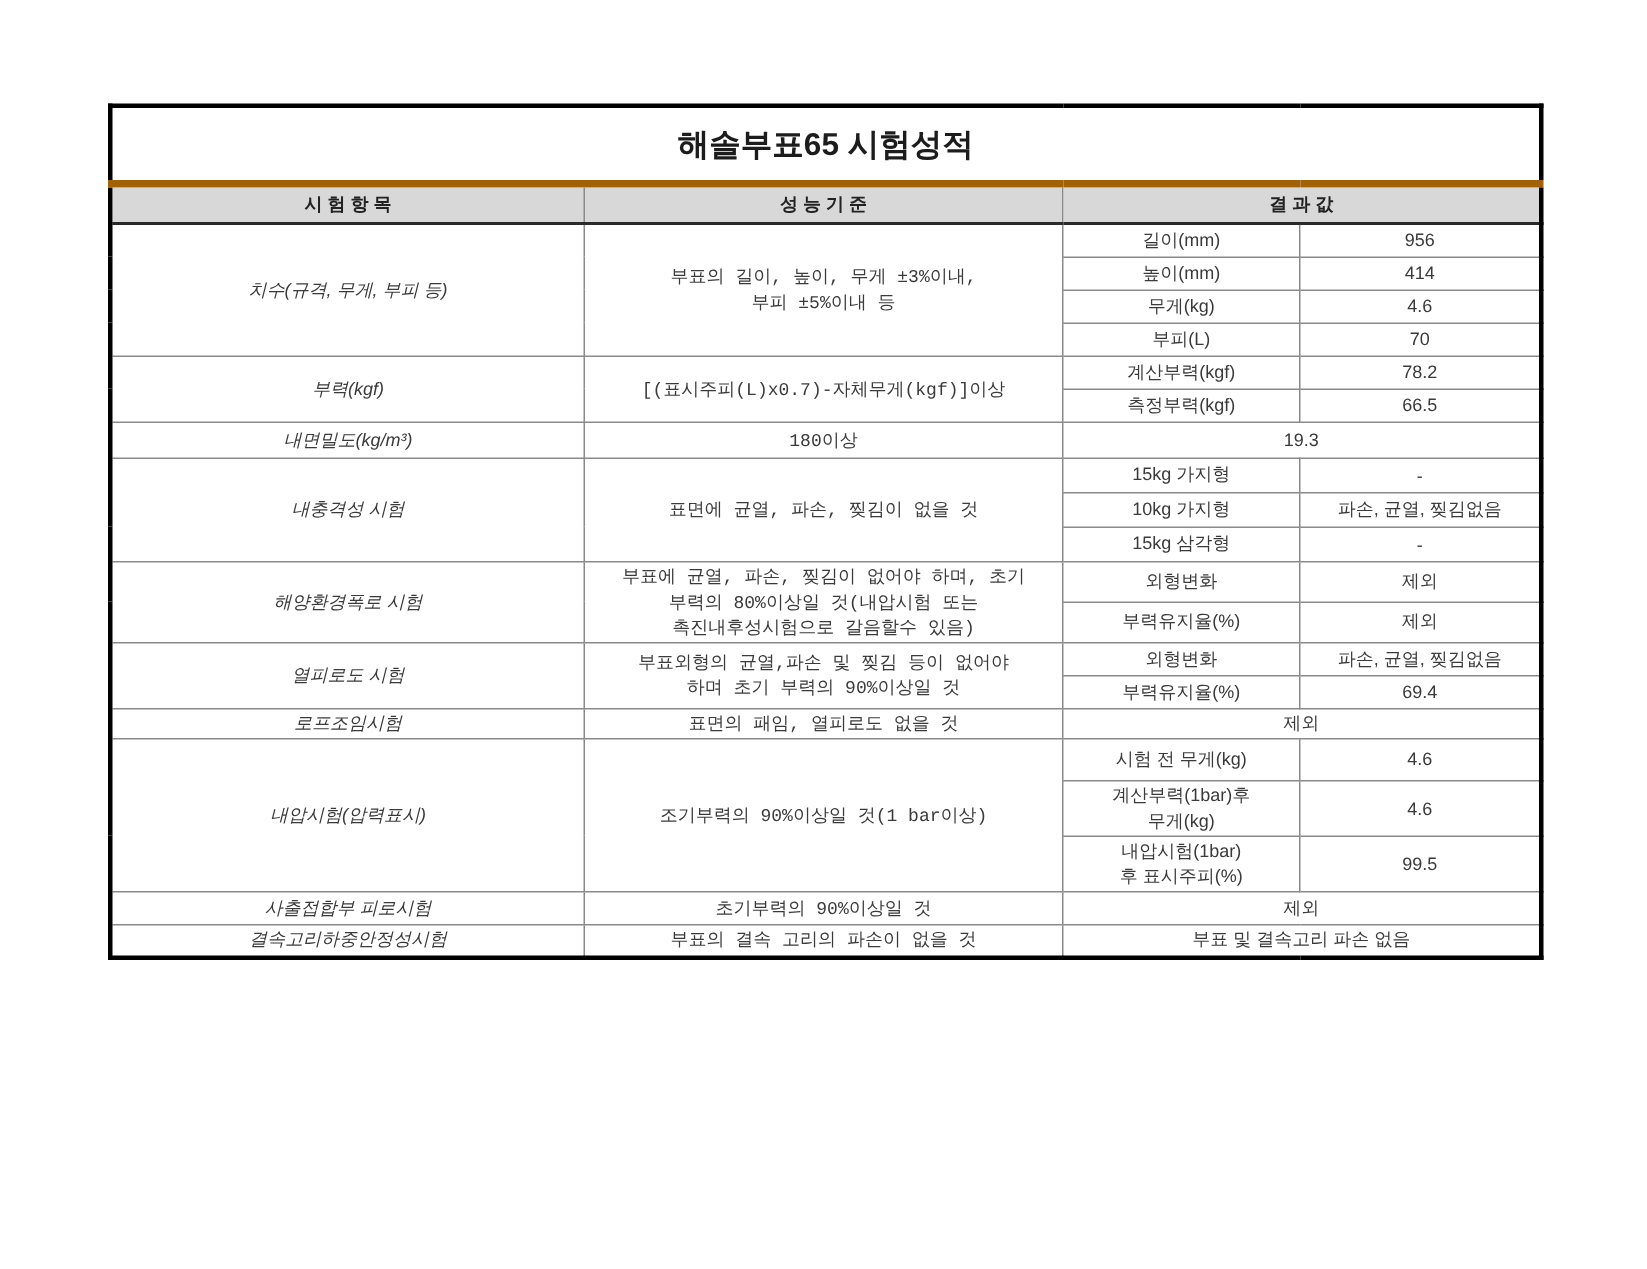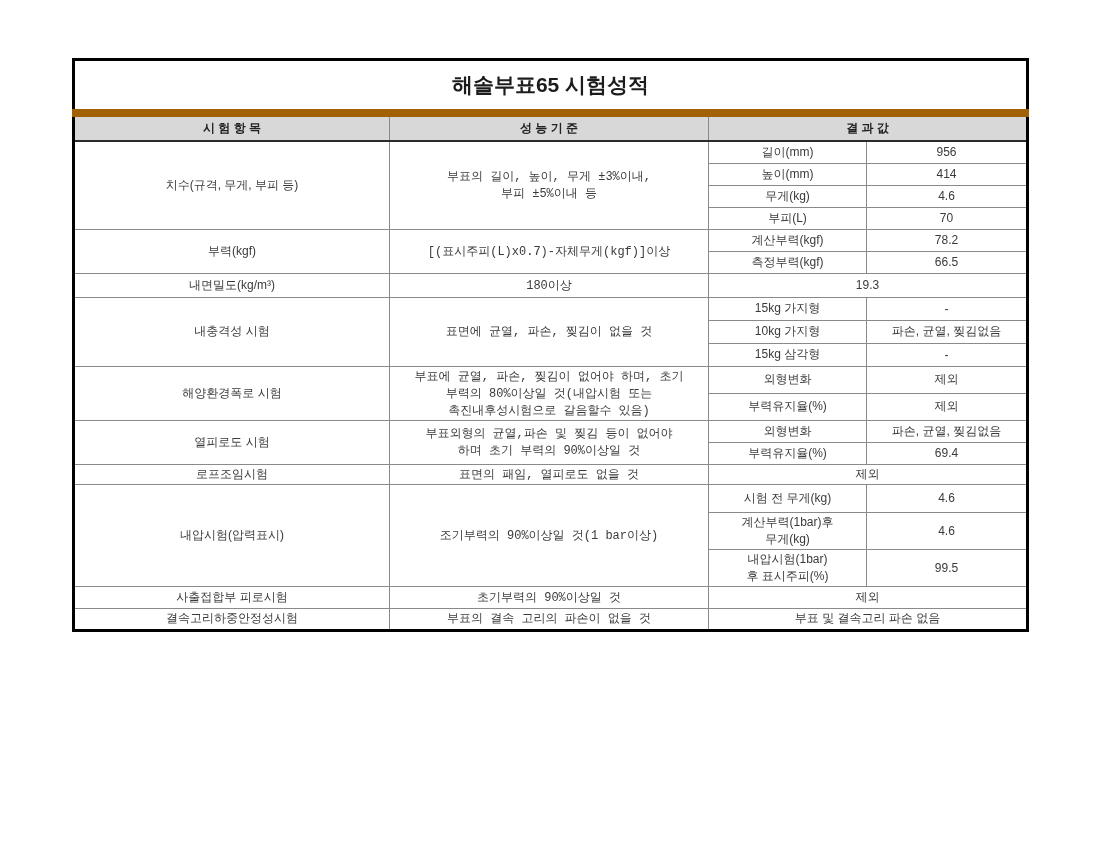--- a/index.html
+++ b/index.html
@@ -13,21 +13,21 @@
   }
   .page {
     position: relative;
     width: 1098px;
     height: 846px;
     background: #ffffff;
   }
   .table-wrap {
     position: absolute;
     left: 72px;
-    top: 58px;
+    top: 69px;
     width: 954px;
     border-radius: 15px;
   }
   table.report {
     border-collapse: collapse;
     table-layout: fixed;
     width: 954px;
     font-size: 12px;
     color: #3a3a3a;
     border: 3px solid #000000;
@@ -45,24 +45,24 @@
     font-weight: bold;
     color: #1c1c1c;
     height: 46px;
     border-bottom: 2px solid #2a2a2a;
   }
   tr.head td {
     background: #d8d8d8;
     font-weight: bold;
     color: #222222;
     height: 21px;
-    border-top: 8px solid #a16207;
+    border-top: 5px solid #a16207;
     border-bottom: 2px solid #2a2a2a;
   }
-  td.item    { border-right: 2px solid #3c3c3c; }
+  td.item    { border-right: 2px solid #3c3c3c; font-style: italic; }
   td.criteria{ border-right: 2px solid #3c3c3c; white-space: pre-line; font-family: Liberation Mono, monospace; }
   td.rlabel  { white-space: pre-line; }
   td.rvalue  { }
   td.rfull   { }
   tr.r20 { height: 20px; }
   tr.r22 { height: 22px; }
   tr.r23 { height: 23px; }
   tr.r24 { height: 24px; }
   tr.r25 { height: 25px; }
   tr.r28 { height: 28px; }

